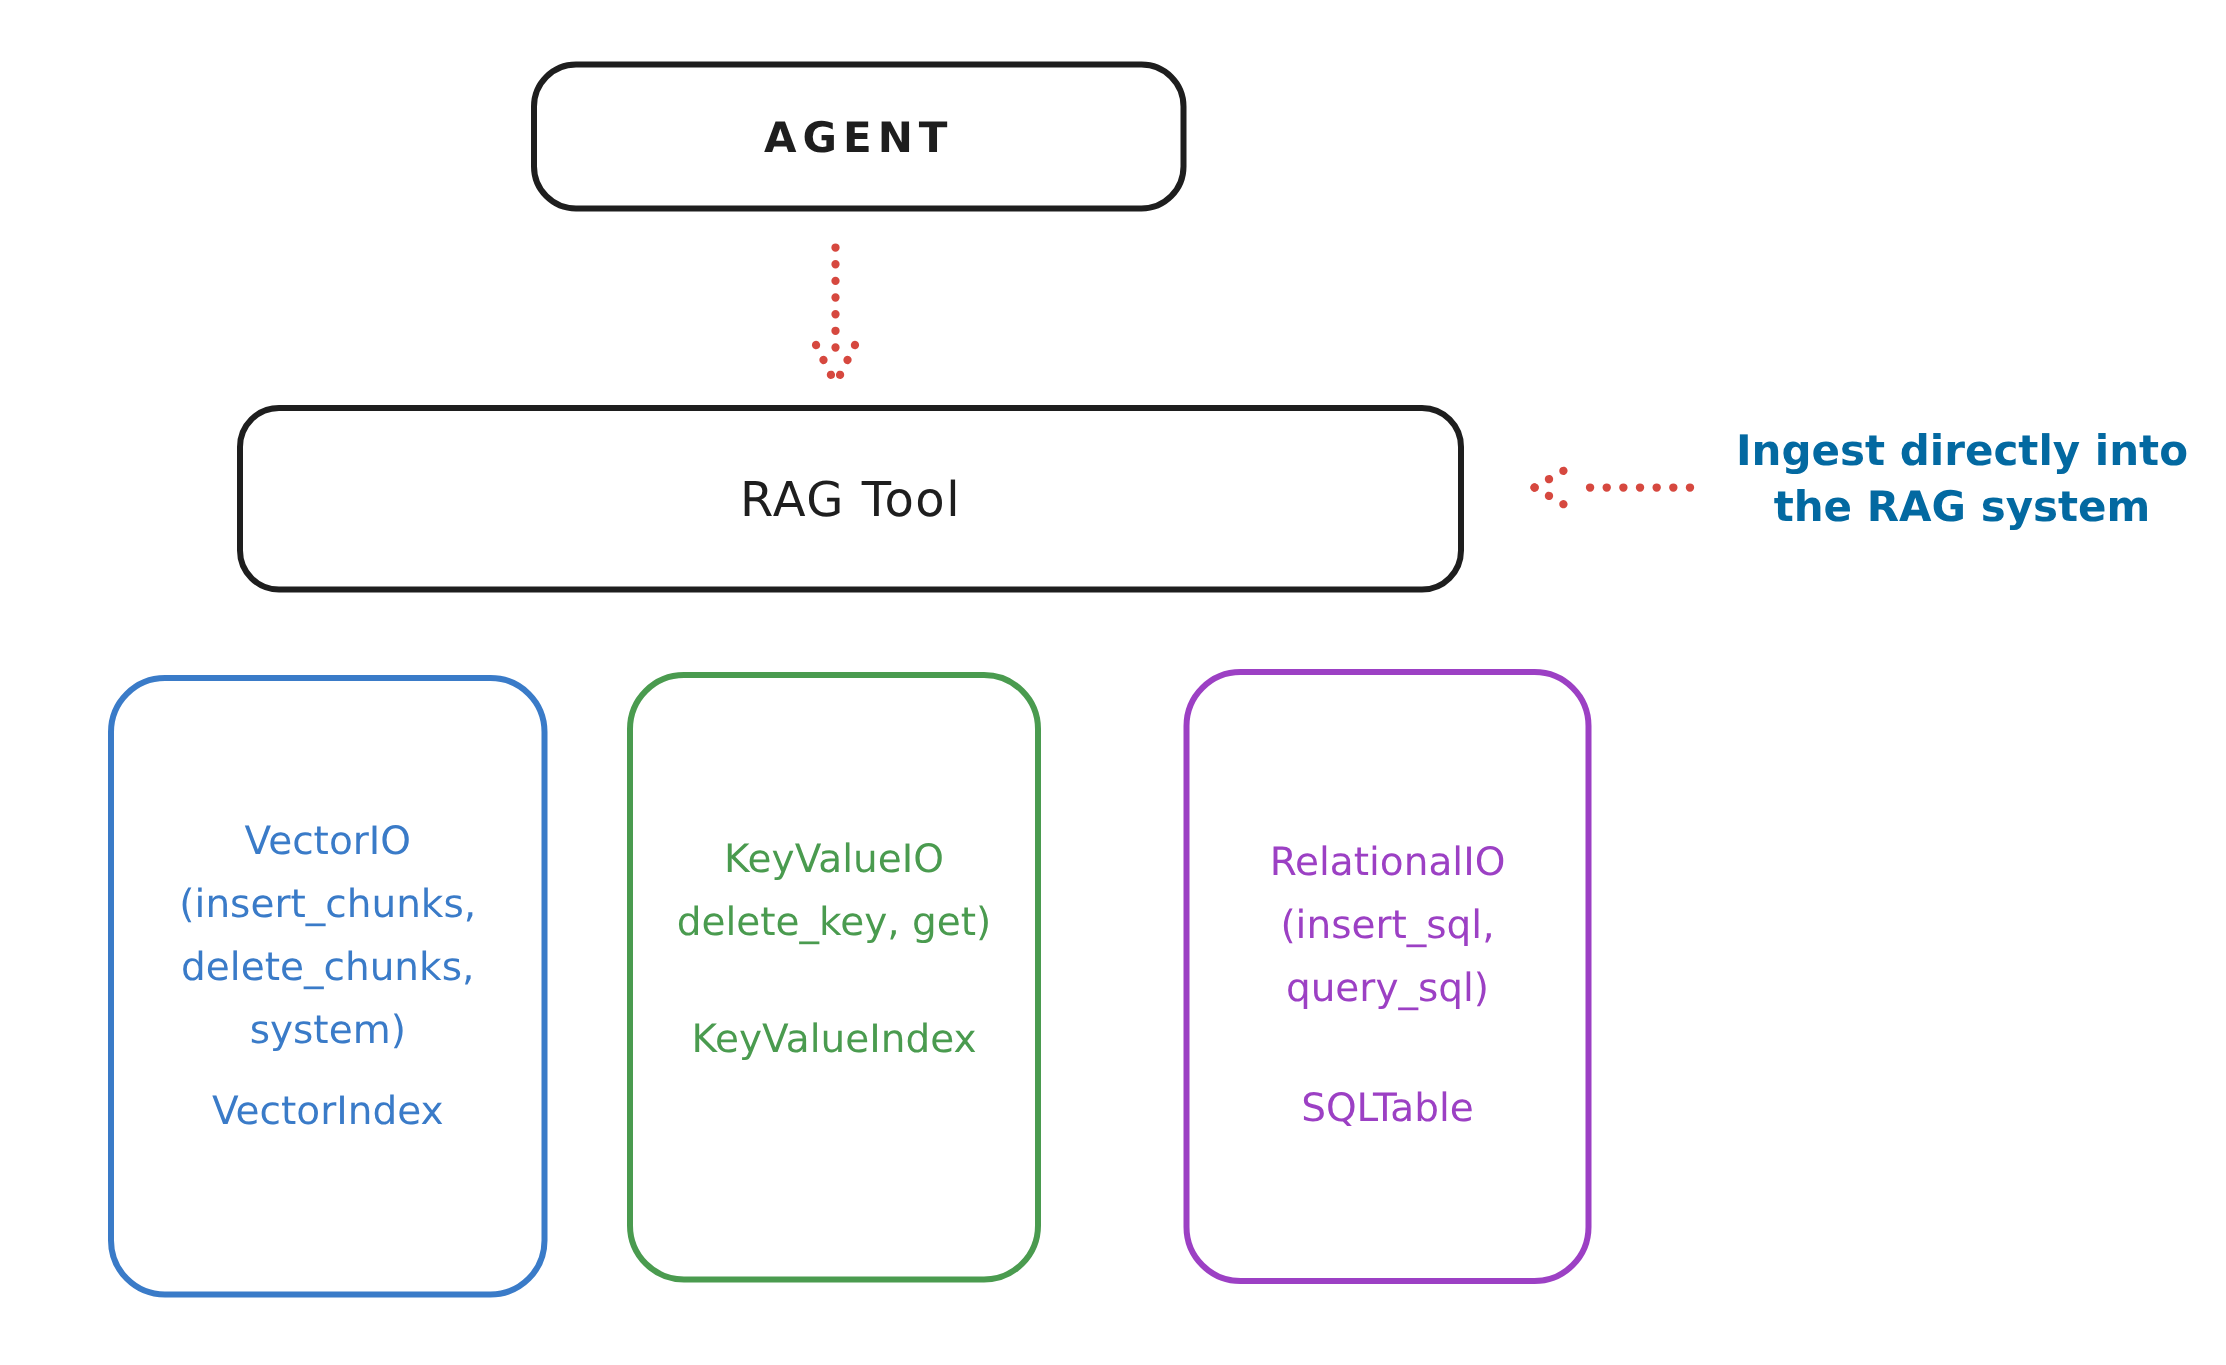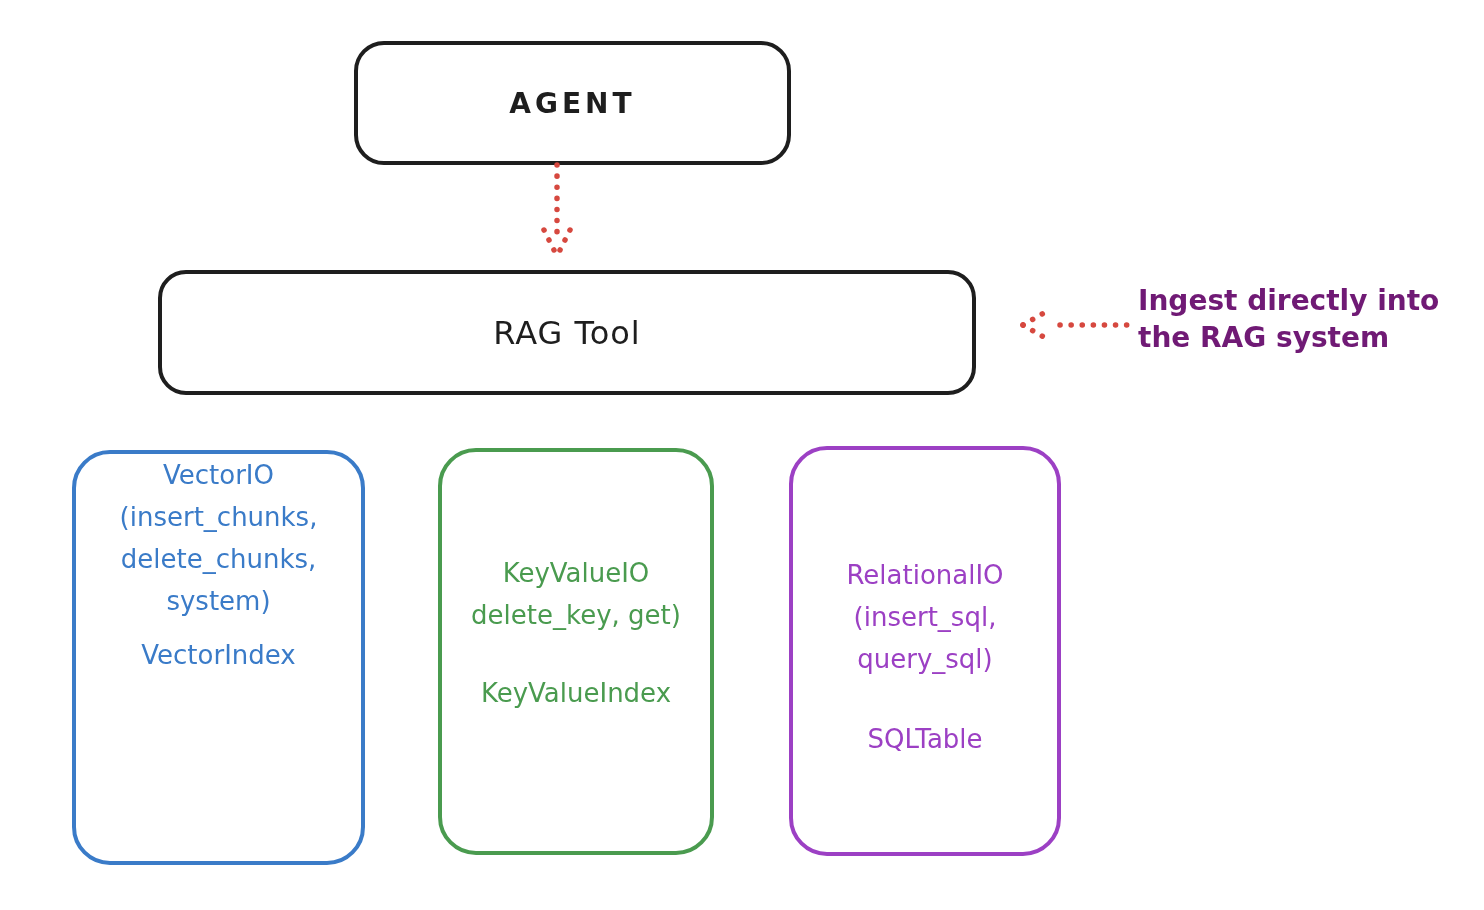--- a/index.html
+++ b/index.html
@@ -17,21 +17,21 @@
   }
   .node {
     position: absolute;
     box-sizing: border-box;
     display: flex;
     align-items: center;
     justify-content: center;
     background: #ffffff;
   }
   .node-agent {
-    left: 354px; top: 41px; width: 437px; height: 124px;
+    left: 354px; top: 41px; width: 437px; height: 100px;
     border: 4px solid #1e1e1e;
     border-radius: 30px;
     font-size: 28px;
     font-weight: 700;
     letter-spacing: 4px;
     color: #1e1e1e;
   }
   .node-rag {
     left: 158px; top: 270px; width: 818px; height: 125px;
     border: 4px solid #1e1e1e;
@@ -51,24 +51,25 @@
     font-size: 26px;
     font-weight: 400;
     text-align: center;
     line-height: 42px;
   }
   .storage .stack { width: 100%; }
   .storage .subtitle { width: 100%; }
   .storage-vector {
     left: 72px; top: 450px; width: 293px; height: 415px;
     border-color: #3a7bc8; color: #3a7bc8;
+    padding-top: 86px;
   }
   .storage-vector .subtitle { margin-top: 12px; }
   .storage-keyvalue {
-    left: 438px; top: 448px; width: 276px; height: 407px;
+    left: 418px; top: 448px; width: 276px; height: 407px;
     border-color: #4a9b4f; color: #4a9b4f;
     padding-top: 100px;
   }
   .storage-keyvalue .subtitle { margin-top: 36px; }
   .storage-relational {
     left: 789px; top: 446px; width: 272px; height: 410px;
     border-color: #9c40c4; color: #9c40c4;
     padding-top: 104px;
   }
   .storage-relational .subtitle { margin-top: 38px; }
@@ -80,25 +81,25 @@
     fill: none;
     stroke-width: 5.5;
     stroke-linecap: round;
     stroke-dasharray: 0.1 11;
   }
   .arrow-down { left: 542px; top: 162px; width: 30px; height: 100px; }
   .arrow-left { left: 1018px; top: 303px; width: 118px; height: 44px; }
   .annotation {
     position: absolute;
     left: 1138px; top: 282px; width: 340px;
-    text-align: left;
+    text-align: center;
     font-size: 28px;
     font-weight: 700;
     line-height: 37px;
-    color: #701a75;
+    color: #0369a1;
   }
 </style>
 </head>
 <body>
 
 <div class="canvas">
 
   <div class="node node-agent">
     <span>AGENT</span>
   </div>

